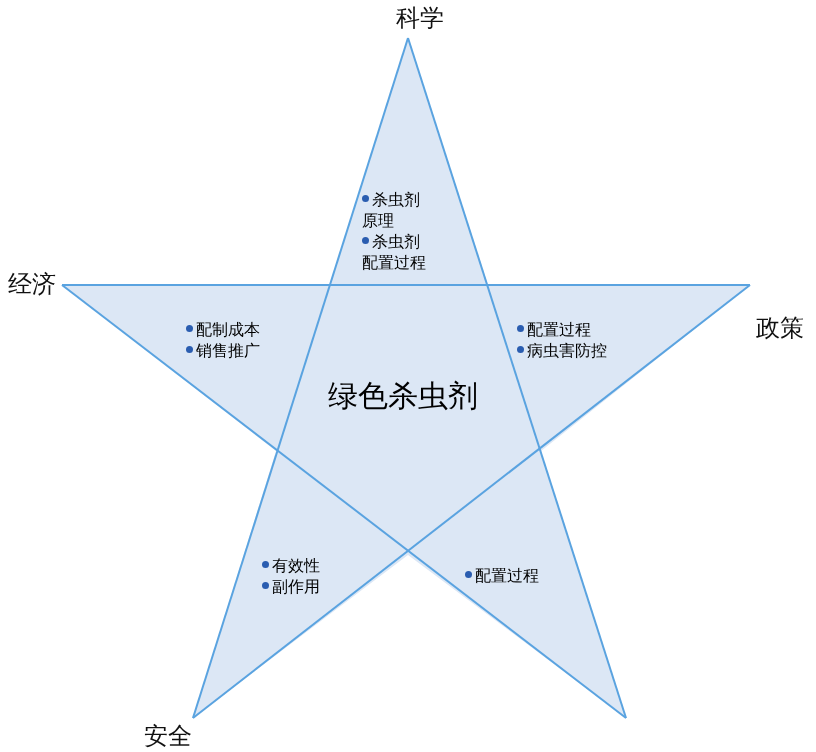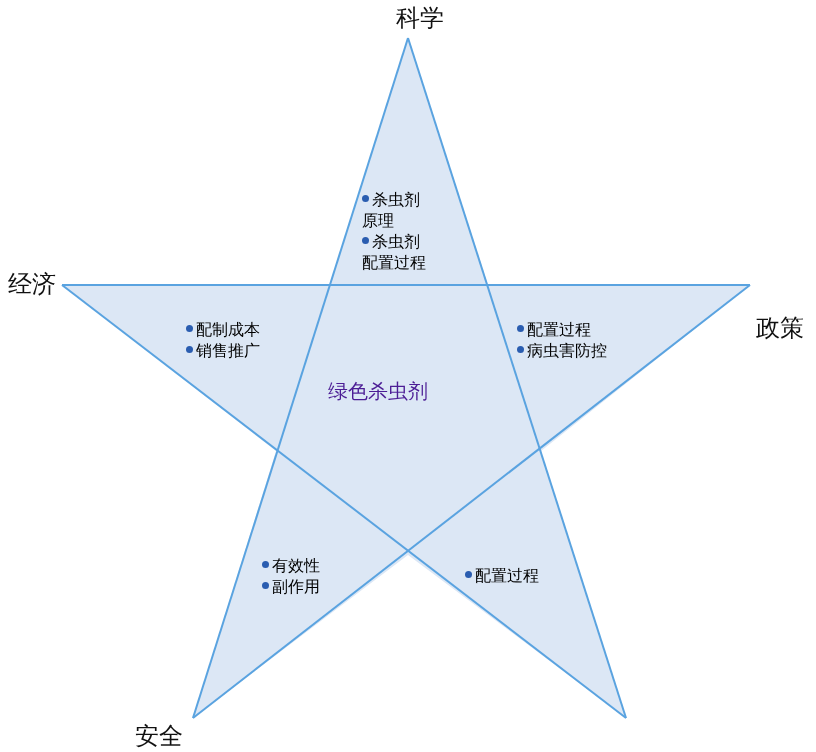--- a/index.html
+++ b/index.html
@@ -3,40 +3,40 @@
   <meta charset="utf-8">
   <style>
     html, body { margin: 0; padding: 0; background: #ffffff; }
     body { width: 816px; height: 752px; position: relative; overflow: hidden;
            font-family: "DejaVu Sans", "Liberation Sans", sans-serif; }
     svg.star { position: absolute; left: 0; top: 0; }
     .vertex-label { position: absolute; font-size: 24px; color: #111; line-height: 1; white-space: nowrap; }
     .item-group { position: absolute; color: #000000; font-size: 16px; line-height: 21px; }
     .item { white-space: nowrap; }
     .bullet { display: inline-block; width: 7px; height: 7px; border-radius: 50%; background: #2a5db0; margin-right: 3px; vertical-align: middle; position: relative; top: -2px; }
-    .center-title { position: absolute; left: 328px; top: 381px; font-size: 20px; color: #4c1d95; white-space: nowrap; line-height: 1; }
+    .center-title { position: absolute; left: 328px; top: 381px; font-size: 30px; color: #000000; white-space: nowrap; line-height: 1; }
   </style>
 </head>
 <body>
 
 <svg class="star" width="816" height="752" viewBox="0 0 816 752">
   <polygon points="408,38 488,285 750,285 541,451 626,718 408,555 193,718 276,451 62,285 330,285" fill="#dce7f5" stroke="none"></polygon>
   <g stroke="#5aa3e0" stroke-width="2" fill="none">
     <line x1="408" y1="38" x2="626" y2="718"></line>
     <line x1="626" y1="718" x2="62" y2="285"></line>
     <line x1="62" y1="285" x2="750" y2="285"></line>
     <line x1="750" y1="285" x2="193" y2="718"></line>
     <line x1="193" y1="718" x2="408" y2="38"></line>
   </g>
 </svg>
 
 <div class="vertex-label" style="left:381px; top:6px;margin-left:15px;">科学</div>
 <div class="vertex-label" style="left:8px; top:272px;">经济</div>
 <div class="vertex-label" style="left:756px; top:272px;margin-top:44px;">政策</div>
-<div class="vertex-label" style="left:135px; top:724px;">安全</div>
+<div class="vertex-label" style="left:144px; top:724px;">安全</div>
 <div class="vertex-label" style="left:628px; top:756px;">伦理</div>
 
 <div class="item-group" style="left:362px; top:189px;">
   <div class="item"><span class="bullet"></span><span>杀虫剂</span></div>
   <div class="item">原理</div>
   <div class="item"><span class="bullet"></span><span>杀虫剂</span></div>
   <div class="item">配置过程</div>
 </div>
 
 <div class="item-group" style="left:186px; top:319px;">

